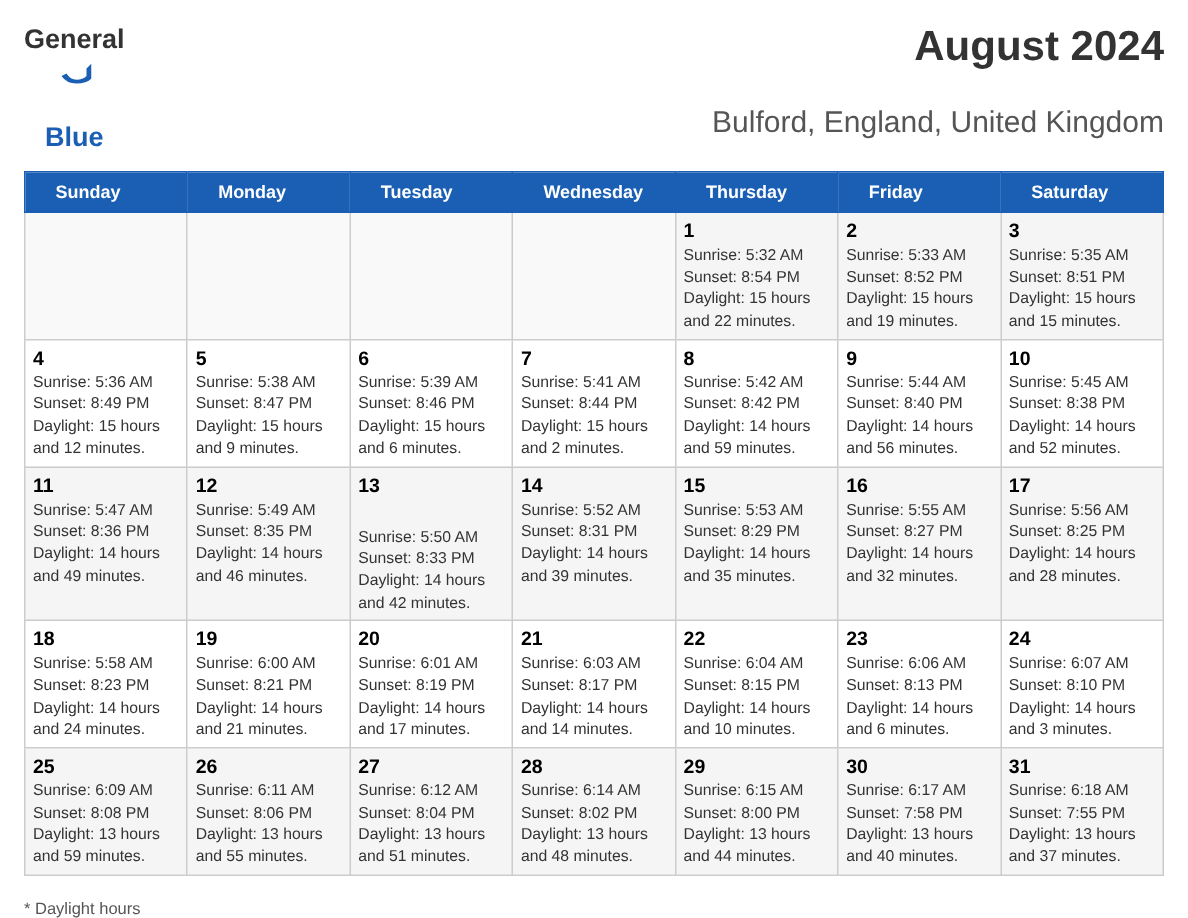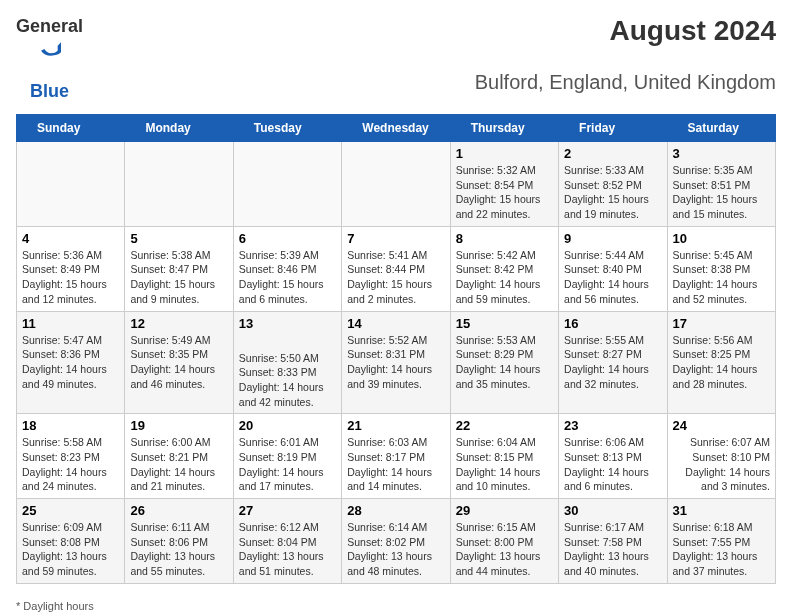--- a/index.html
+++ b/index.html
@@ -274,21 +274,21 @@
 Daylight: 14 hours and 10 minutes.</div>
         </td>
         <td>
           <span class="day-num">23</span>
           <div class="day-info" style="white-space: pre-line;">Sunrise: 6:06 AM
 Sunset: 8:13 PM
 Daylight: 14 hours and 6 minutes.</div>
         </td>
         <td>
           <span class="day-num">24</span>
-          <div class="day-info" style="white-space: pre-line; text-align: right;">Sunrise: 6:07 AM
+          <div class="day-info" style="white-space: pre-line;">Sunrise: 6:07 AM
 Sunset: 8:10 PM
 Daylight: 14 hours and 3 minutes.</div>
         </td>
       </tr>
       <tr>
         <td>
           <span class="day-num">25</span>
           <div class="day-info" style="white-space: pre-line;">Sunrise: 6:09 AM
 Sunset: 8:08 PM
 Daylight: 13 hours and 59 minutes.</div>

